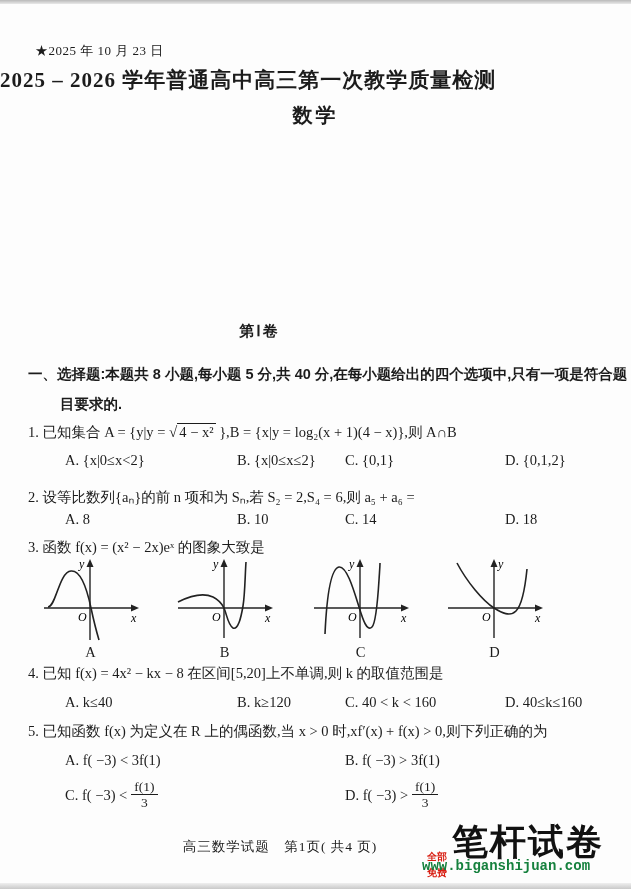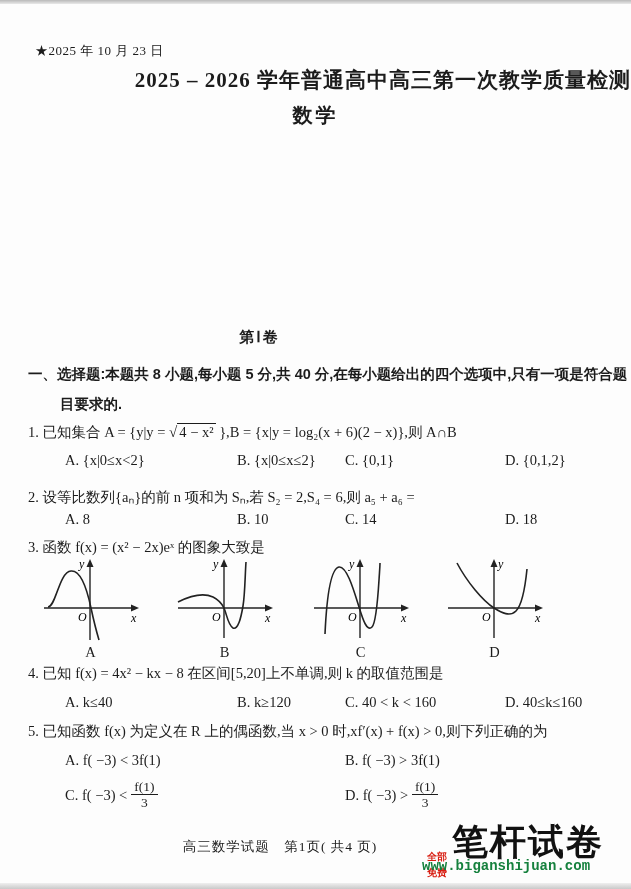--- a/index.html
+++ b/index.html
@@ -7,29 +7,29 @@
     position:relative;width:631px;height:889px;background:#fdfdfd;
     overflow:hidden;font-family:"Liberation Serif",serif;color:#1c1c1c;
     margin:0 auto;
   }
   .edge-top{position:absolute;top:0;left:0;width:631px;height:4px;
     background:linear-gradient(#b9b9b9,#e9e9e9);}
   .edge-bottom{position:absolute;bottom:0;left:0;width:631px;height:6px;
     background:linear-gradient(#efefef,#c9c9c9);}
   .abs{position:absolute;}
   .date{left:35px;top:42px;font-size:13px;letter-spacing:0.5px;}
-  .title{left:0;top:66px;width:631px;text-align:right;font-size:21px;
+  .title{left:0;top:66px;width:631px;text-align:left;font-size:21px;
     font-weight:bold;letter-spacing:1px;}
   .subject{left:0;top:102px;width:631px;text-align:center;font-size:20px;
     font-weight:bold;letter-spacing:3px;}
   .notice{left:35px;top:146px;width:578px;font-size:14px;line-height:27px;}
   .notice .heading{font-weight:bold;margin:0 0 2px 20px;font-family:"Liberation Sans",sans-serif;font-size:14px;}
   .notice p{margin:0;text-indent:37px;font-style:italic;}
   .volume{left:0;top:322px;width:519px;text-align:center;font-weight:bold;
-    font-size:15px;letter-spacing:2px;font-family:"Liberation Sans",sans-serif;margin-top:6px;}
+    font-size:15px;letter-spacing:2px;font-family:"Liberation Sans",sans-serif;}
   .sel-header{left:28px;top:359px;width:578px;font-weight:bold;font-size:14.5px;
     line-height:30px;font-family:"Liberation Sans",sans-serif;
     padding-left:32px;text-indent:-32px;}
   .stem{left:28px;width:585px;font-size:14.5px;}
   .q1{top:423px;}
   .q2{top:486px;}
   .q3{top:538px;}
   .q4{top:664px;}
   .q5{top:722px;}
   .opt-row{left:0;top:0;width:631px;font-size:14.5px;height:20px;}
@@ -66,21 +66,21 @@
 
   <div class="abs date">★2025 年 10 月 23 日</div>
   <div class="abs title">2025 – 2026 学年普通高中高三第一次教学质量检测</div>
   <div class="abs subject">数学</div>
 
 
   <div class="abs volume">第Ⅰ卷</div>
   <div class="abs sel-header">一、选择题:本题共 8 小题,每小题 5 分,共 40 分,在每小题给出的四个选项中,只有一项是符合题目要求的.</div>
 
   <div class="abs stem q1">
-    <span>1. 已知集合 A = {y|y = </span><span class="sqrt"><span class="sign">√</span><span class="radicand">4 − x²</span></span><span> },B = {x|y = log₂(x + 6)(2 − x)},则 A∩B</span>
+    <span>1. 已知集合 A = {y|y = </span><span class="sqrt"><span class="sign">√</span><span class="radicand">4 − x²</span></span><span> },B = {x|y = log₂(x + 1)(4 − x)},则 A∩B</span>
   </div>
   <div class="abs opt-row r1">
     <span class="opt ca">A. {x|0≤x&lt;2}</span>
     <span class="opt cb">B. {x|0≤x≤2}</span>
     <span class="opt cc">C. {0,1}</span>
     <span class="opt cd">D. {0,1,2}</span>
   </div>
 
   <div class="abs stem q2">2. 设等比数列{aₙ}的前 n 项和为 Sₙ,若 S₂ = 2,S₄ = 6,则 a₅ + a₆ =</div>
   <div class="abs opt-row r2">

